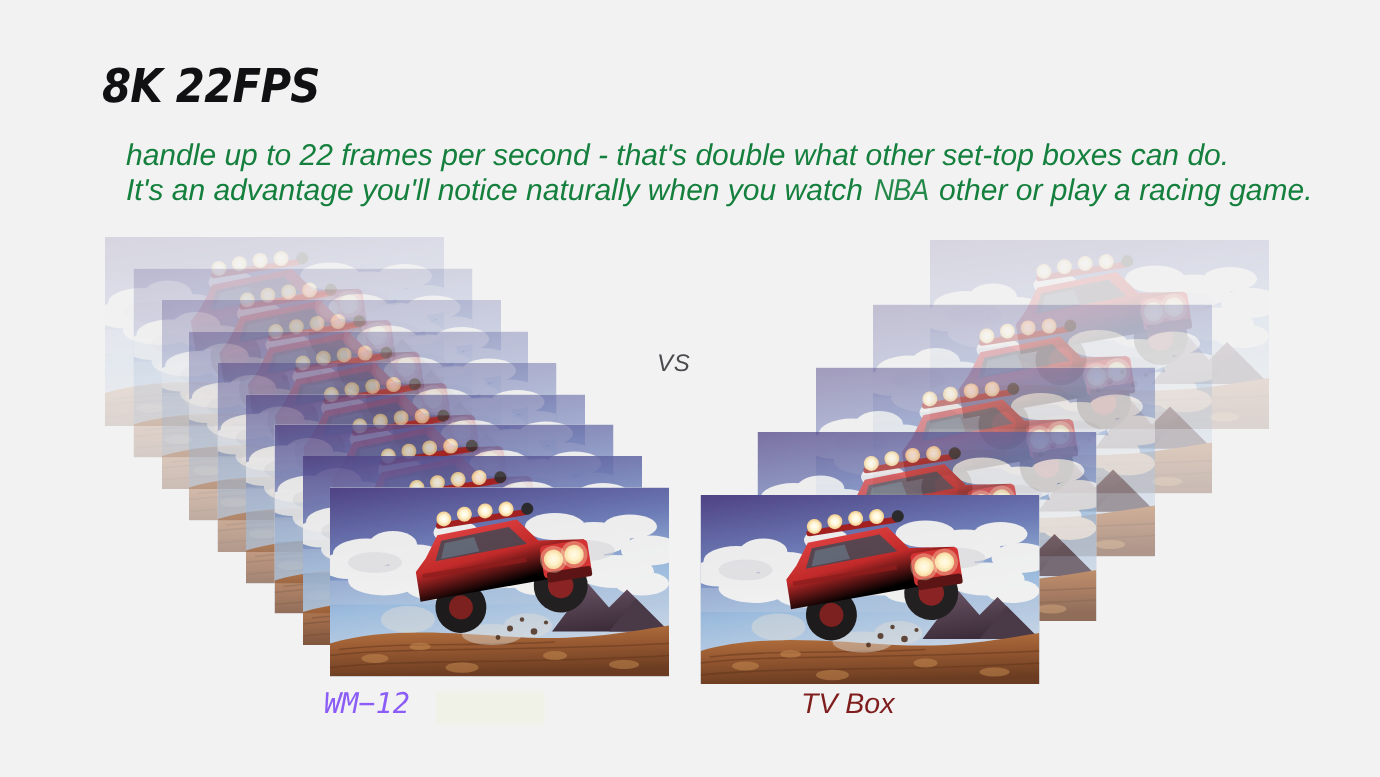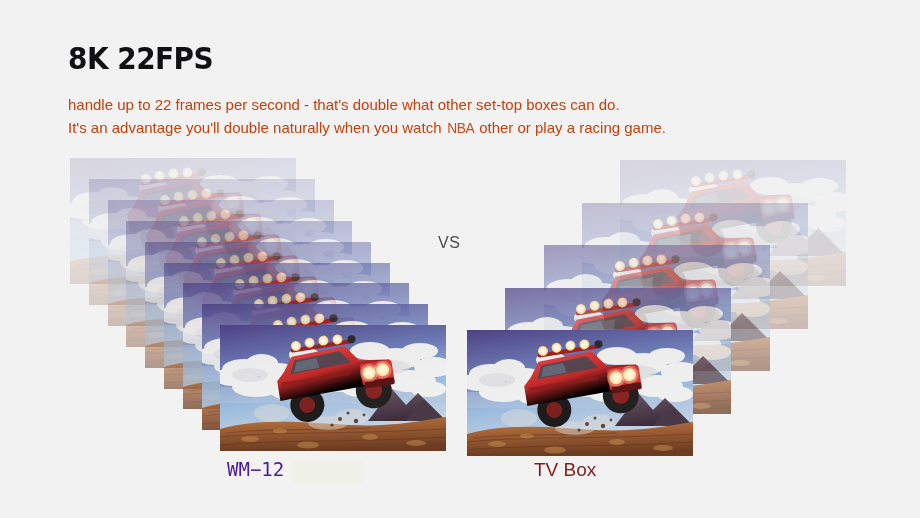--- a/index.html
+++ b/index.html
@@ -12,43 +12,44 @@
     background: #f2f2f3;
     font-family: "Liberation Sans", sans-serif;
     overflow: hidden;
     position: relative;
   }
   #stage {
     position: absolute;
     left: 0; top: 0;
     width: 920px;
     height: 518px;
+    font-style: italic;
   }
 
   
   .title {
     position: absolute;
     left: 68px;
     top: 40px;
     font-size: 31px;
     font-weight: bold;
     letter-spacing: -0.5px;
     color: #111114;
     font-family: "DejaVu Sans", sans-serif;
     font-stretch: condensed;
     white-space: nowrap;
   }
   .subtitle {
     position: absolute;
-    left: 68px;
+    left: 84px;
     top: 93px;
     width: 760px;
-    font-size: 15px;
+    font-size: 20px;
     line-height: 23px;
-    color: #c2410c;
+    color: #15803d;
     white-space: nowrap;
   }
   .subtitle .ln { display: block; }
   .nba-glitch {
     display: inline-block;
     transform: scaleX(0.92);
     letter-spacing: -0.5px;
     opacity: 0.93;
   }
 
@@ -69,24 +70,24 @@
     width: 226px;
     height: 126px;
     overflow: hidden;
     background: #cfd3de;
   }
   .frame svg { display: block; width: 226px; height: 126px; }
 
   
   .cap-left {
     position: absolute;
-    left: 227px;
+    left: 216px;
     top: 458px;
     font-size: 19px;
-    color: #4c1d95;
+    color: #8b5cf6;
     font-family: "DejaVu Sans Mono", monospace;
     letter-spacing: 0px;
     white-space: nowrap;
   }
   .redaction {
     position: absolute;
     left: 291px;
     top: 461px;
     width: 72px;
     height: 22px;
@@ -227,21 +228,21 @@
           <circle cx="144" cy="90" r="1.4"></circle>
         </g>
       </g>
     </defs>
   </svg>
 
   <div class="title">8K 22FPS</div>
 
   <div class="subtitle">
     <span class="ln">handle up to 22 frames per second - that's double what other set-top boxes can do.</span>
-    <span class="ln"><span>It's an advantage you'll double naturally when you watch </span><span class="nba-glitch">NBA</span><span> other or play a racing game.</span></span>
+    <span class="ln"><span>It's an advantage you'll notice naturally when you watch </span><span class="nba-glitch">NBA</span><span> other or play a racing game.</span></span>
   </div>
 
   <div class="vs-label">VS</div>
 
   <div class="stack" id="stack-left" style="left: 0px; top: 0px;">
       <div class="frame" style="left: 70px; top: 158px; opacity: 0.16; z-index: 10;">
         <svg viewBox="0 0 226 126" preserveAspectRatio="none">
           <use href="#truckScene" xlink:href="#truckScene"></use>
         </svg>
       </div>

